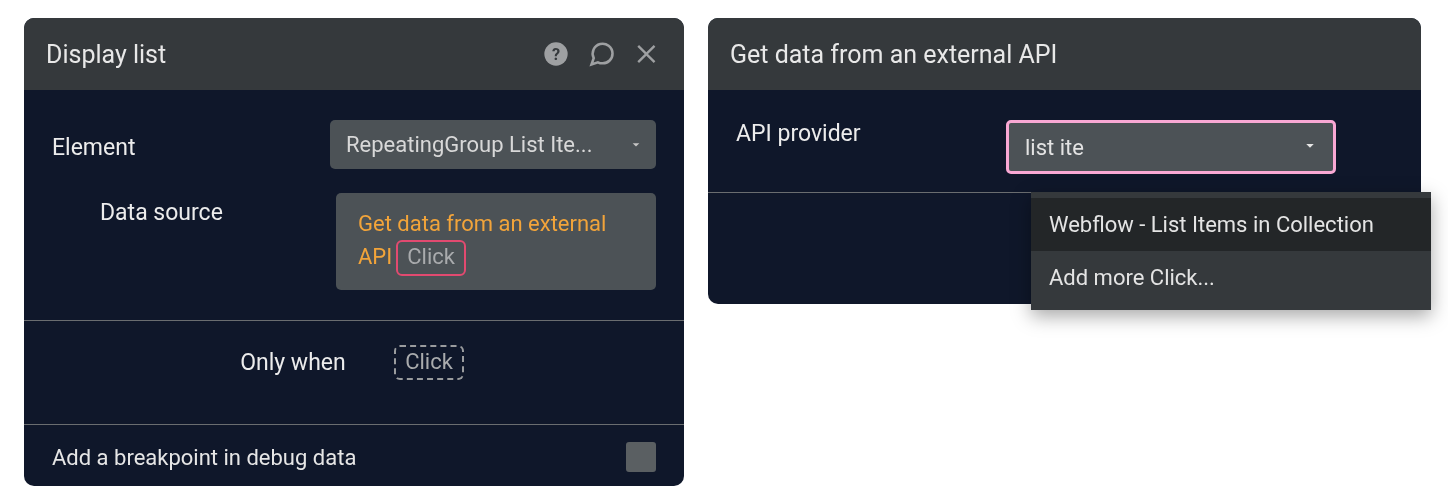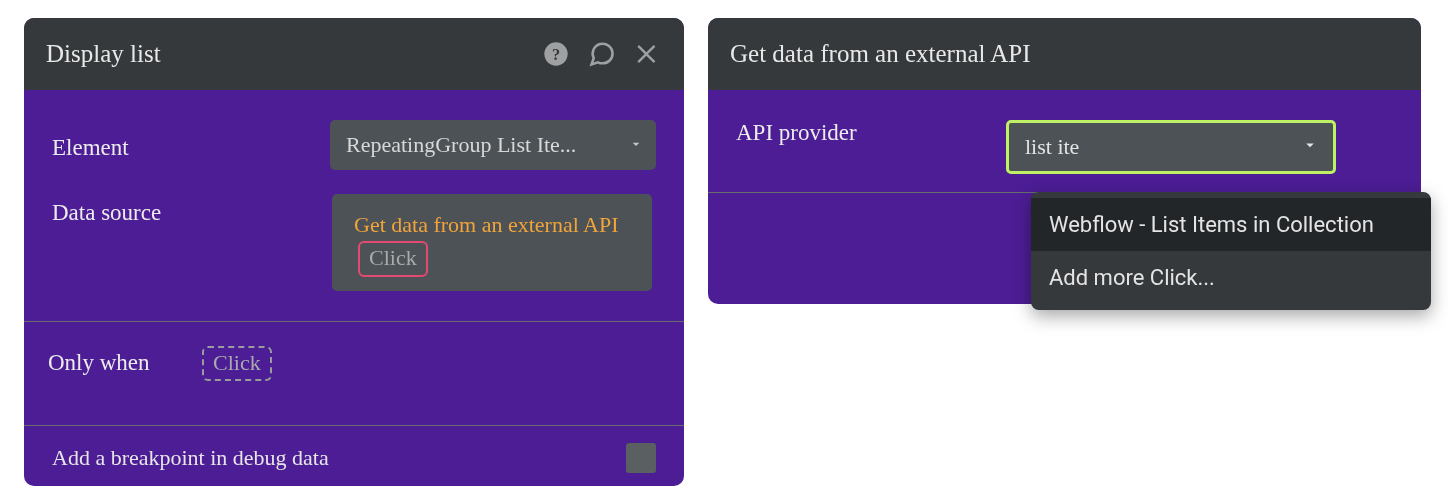--- a/index.html
+++ b/index.html
@@ -8,24 +8,23 @@
     background: #ffffff;
     width: 1448px;
     height: 504px;
     position: relative;
     font-size: 22px;
     color: #e6e6e6;
   }
 
   .panel {
     position: absolute;
-    background: #4c1d95;
+    background: #0f172a;
     border-radius: 10px;
     overflow: visible;
-    font-family: Liberation Serif, serif;
   }
   .panel-left  { left: 24px;  top: 18px; width: 660px; height: 468px; }
   .panel-right { left: 708px; top: 18px; width: 713px; height: 286px; }
 
   .panel-header {
     background: #35393c;
     border-radius: 10px 10px 0 0;
     height: 72px;
     display: flex;
     align-items: center;
@@ -36,23 +35,24 @@
   .hdr-icons { display: flex; align-items: center; gap: 18px; color: #9ea0a2; }
   .hdr-icons svg { width: 28px; height: 28px; display:block; }
 
   .panel-body { padding: 0 0 0 0; }
 
   .row {
     display: flex;
     align-items: center;
     padding: 0 28px;
     min-height: 70px;
+    justify-content: center;
   }
   .row.top { padding-top: 30px; padding-bottom: 14px; }
-  .row.sec { padding-top: 10px; padding-bottom: 10px; align-items: flex-start; }
+  .row.sec { padding-top: 10px; padding-bottom: 10px; align-items: flex-start; margin-left: 48px; }
   .label { width: 280px; color: #ececec; font-size: 23px; padding-top: 6px; }
   .control { flex: 1; }
 
   .select-box {
     background: #4c5256;
     color: #d8d8d8;
     border-radius: 5px;
     padding: 12px 40px 12px 16px;
     font-size: 22px;
     position: relative;
@@ -98,35 +98,35 @@
 
   
   .row-r { display:flex; align-items:flex-start; padding: 30px 28px 18px; }
   .row-r .label { width: 270px; padding-top:0; }
   .combo {
     background: #4c5256;
     border-radius: 5px;
     position: relative;
     width: 330px;
     height: 54px;
-    border: 3px solid #bef264;
+    border: 3px solid #f9a8d4;
     display:flex; align-items:center;
     padding: 0 40px 0 16px;
     color: #e3e3e3;
   }
   .combo .chev { position:absolute; right:14px; top:50%; transform:translateY(-50%); }
   .combo .chev svg{ width:18px; height:18px; fill:#e6e6e6; }
 
   .dropdown {
     position: absolute;
     left: 1031px;
     top: 192px;
     width: 400px;
     background: #35393c;
-    border-radius: 8px;
+    border-radius: 0;
     box-shadow: 0 6px 18px rgba(0,0,0,.35);
     padding: 6px 0;
     z-index: 5;
   }
   .dd-item {
     padding: 14px 18px;
     color: #e4e4e4;
     font-size: 22px;
     cursor: pointer;
   }

